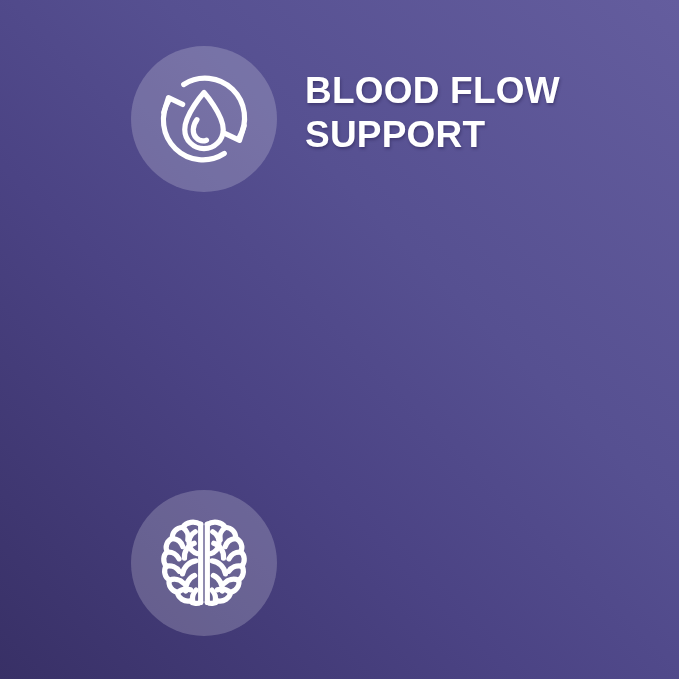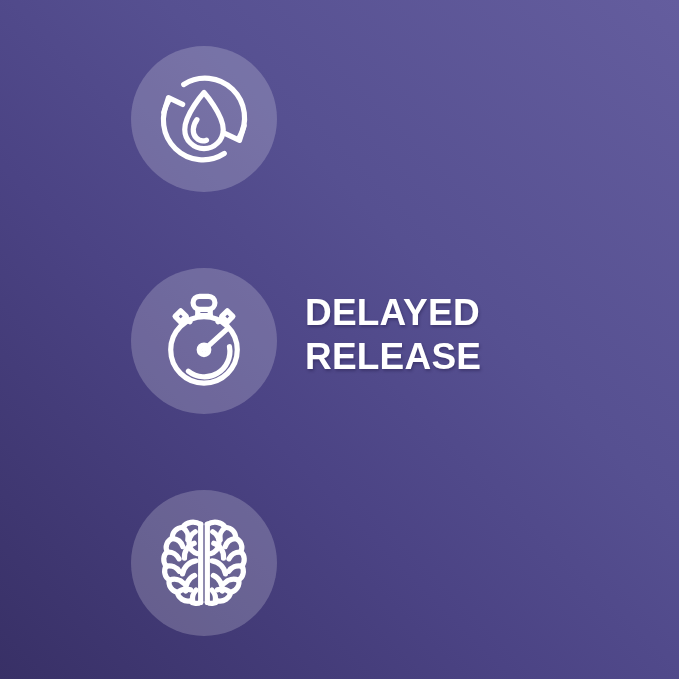--- a/index.html
+++ b/index.html
@@ -92,53 +92,24 @@
           <path d="M 50 24.5
                    C 50 24.5 31.5 45.5 31.5 60.0
                    A 18.5 18.5 0 0 0 68.5 60.0
                    C 68.5 45.5 50 24.5 50 24.5 Z"></path>
 
           <path d="M 43.2 50.6 C 39.0 56.4 38.2 63.8 42.6 68.2 C 45.4 71.0 49.2 71.6 52.4 70.4"></path>
         </svg>
       </span>
     </div>
 
+    <div class="feature-label" style="left:305px; top:25px;">Blood Flow
+Support</div>
   </div>
 
-  <div class="feature-row" style="top:266px;">
-
-    <div class="icon-badge" style="left:131px; top:2px;">
-      <span>
-        <svg viewBox="0 0 100 100" aria-hidden="true">
-
-          <rect x="39.5" y="7.0" width="21" height="12.5" rx="6.25"></rect>
-
-          <path d="M 44.0 19.5 L 44.0 25.5 M 56.0 19.5 L 56.0 25.5"></path>
-          <path d="M 44.0 25.5 L 56.0 25.5"></path>
-
-          <path d="M 27.6 21.0 L 33.0 26.4 L 27.6 31.8 L 22.2 26.4 Z"></path>
-
-          <path d="M 72.4 21.0 L 77.8 26.4 L 72.4 31.8 L 67.0 26.4 Z"></path>
-
-          <path d="M 32.2 27.6 L 36.5 31.5 M 67.8 27.6 L 63.5 31.5"></path>
-
-          <circle cx="50" cy="58.5" r="32"></circle>
-
-          <path d="M 50 58.5 L 71.5 39.0"></path>
-
-          <circle cx="50" cy="58.5" r="4.6"></circle>
-
-          <path d="M 74.5 55.5 A 24.5 24.5 0 0 1 35.0 79.0"></path>
-        </svg>
-      </span>
-    </div>
-
-    <div class="feature-label" style="left:305px; top:25px;">Delayed
-Release</div>
-  </div>
 
   <div class="feature-row" style="top:488px;">
 
     <div class="icon-badge" style="left:131px; top:2px;">
       <span>
         <svg viewBox="0 0 100 100" aria-hidden="true">
 
           <path d="M 46.8 12.5 L 46.8 88.0"></path>
           <path d="M 53.2 12.5 L 53.2 88.0"></path>
 

